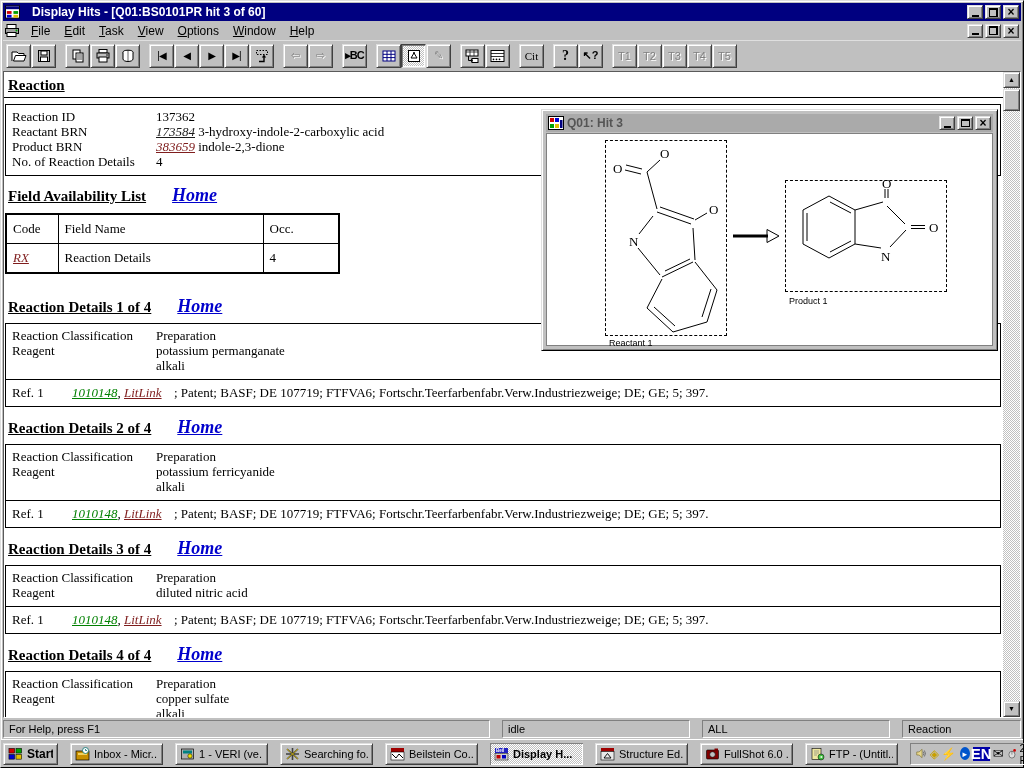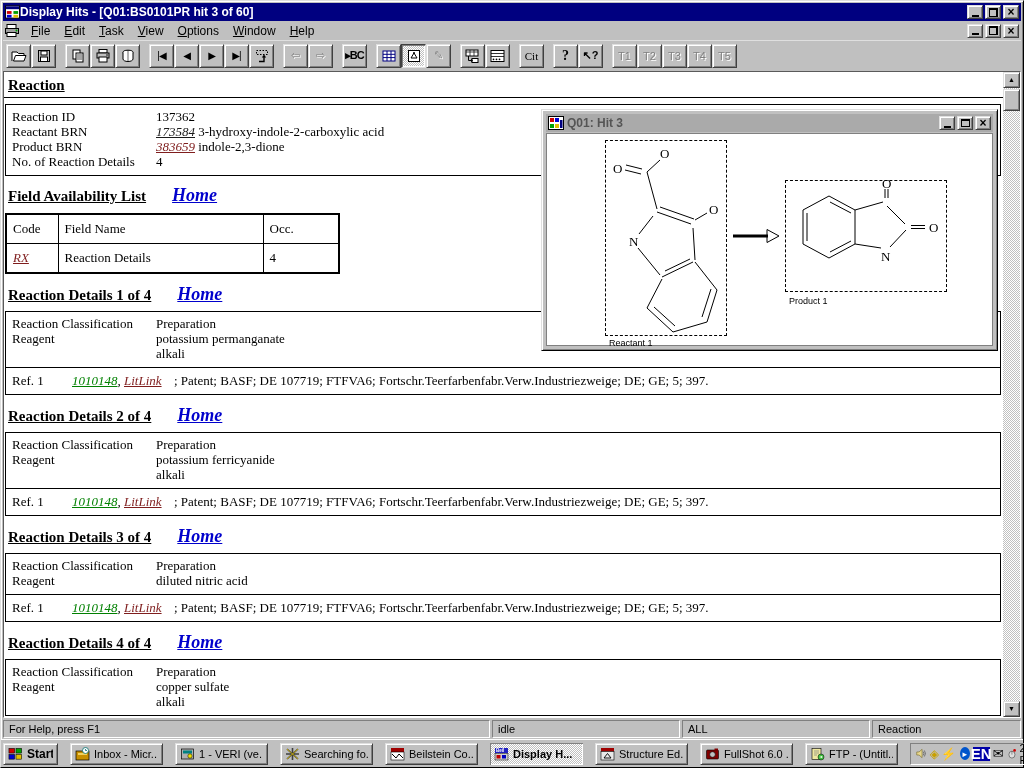--- a/index.html
+++ b/index.html
@@ -6,21 +6,21 @@
   html,body{width:1024px;height:768px;overflow:hidden}
   body{font-family:"Liberation Sans",sans-serif;background:#c0c0c0;position:relative;font-size:12px}
   .screen{position:absolute;inset:0;background:#c0c0c0;border:1px solid;border-color:#dfdfdf #000 #000 #dfdfdf;box-shadow:inset 1px 1px 0 #fff,inset -1px -1px 0 #808080}
   .raised{background:#c0c0c0;border:1px solid;border-color:#dfdfdf #404040 #404040 #dfdfdf;box-shadow:inset 1px 1px 0 #fff,inset -1px -1px 0 #808080}
   .pressed{border-color:#404040 #dfdfdf #dfdfdf #404040;box-shadow:inset 1px 1px 0 #808080,inset -1px -1px 0 #fff}
   .sunken{border:1px solid;border-color:#808080 #fff #fff #808080}
   .dither{background-color:#c0c0c0;background-image:linear-gradient(45deg,#fff 25%,transparent 25%,transparent 75%,#fff 75%),linear-gradient(45deg,#fff 25%,transparent 25%,transparent 75%,#fff 75%);background-size:2px 2px;background-position:0 0,1px 1px}
   .dither-light{background-color:#fff;background-image:linear-gradient(45deg,#c0c0c0 25%,transparent 25%,transparent 75%,#c0c0c0 75%),linear-gradient(45deg,#c0c0c0 25%,transparent 25%,transparent 75%,#c0c0c0 75%);background-size:2px 2px;background-position:0 0,1px 1px}
 
   
-  .titlebar{position:absolute;left:2px;top:2px;right:2px;height:18px;background:#000080;color:#fff;display:flex;align-items:center;gap:0;padding:0 2px}
+  .titlebar{position:absolute;left:2px;top:2px;right:2px;height:18px;background:#000080;color:#fff;display:flex;align-items:center;gap:12px;padding:0 2px}
   .titlebar .title{font-weight:bold;font-size:12px;flex:1;white-space:nowrap;overflow:hidden}
   .winbtns{display:flex;gap:2px}
   .wbtn{width:16px;height:14px;display:flex;align-items:center;justify-content:center;font-size:10px;line-height:1}
   .wbtn .g-min{width:7px;height:2px;background:#000;margin-top:7px}
   .g-restore{position:relative;width:9px;height:9px}
   .g-restore::before{content:"";position:absolute;right:0;top:0;width:6px;height:6px;border:1px solid #000;border-top-width:2px;background:#c0c0c0}
   .g-restore::after{content:"";position:absolute;left:0;bottom:0;width:6px;height:6px;border:1px solid #000;border-top-width:2px;background:#c0c0c0}
   .g-max{width:9px;height:8px;border:1px solid #000;border-top-width:2px}
   .g-close{font-weight:bold;font-size:12px;color:#000}
 
@@ -67,21 +67,21 @@
   .hit-title{height:18px;background:#aaa;display:flex;align-items:center;gap:3px;padding:0 2px;margin:1px 1px 0 1px}
   .hit-title .title{font-weight:bold;font-size:12px;color:#555;flex:1;white-space:nowrap}
   .hit-body{position:absolute;left:4px;top:23px;right:4px;bottom:4px;background:#fff;border:1px solid #808080}
   .dashed{position:absolute;border:1px dashed #000}
   .mol-label{position:absolute;font-size:9px;font-family:"Liberation Sans",sans-serif;color:#000}
   .molsvg{position:absolute}
   .molsvg line,.molsvg path{stroke:#000;stroke-width:1;fill:none}
   .molsvg text{font-family:"Liberation Serif",serif;font-size:13px;fill:#000;stroke:none}
 
   
-  .statusbar{position:absolute;left:2px;right:2px;bottom:28px;height:21px;display:flex;gap:2px;align-items:flex-end;padding:2px 0 1px 0;font-size:11px}
+  .statusbar{position:absolute;left:2px;right:2px;bottom:28px;height:21px;display:flex;gap:12px;align-items:flex-end;padding:2px 0 1px 0;font-size:11px}
   .spanel{height:18px;display:flex;align-items:center;padding:0 5px;background:#c0c0c0;white-space:nowrap;overflow:hidden}
   .sp1{width:487px}.sp2{width:188px}.sp3{width:188px}.sp4{flex:1}
 
   
   .taskbar{position:absolute;left:0;right:0;bottom:0;height:28px;background:#c0c0c0;border-top:1px solid #fff;display:flex;align-items:center;gap:12px;padding:0 2px}
   .task{height:22px;display:flex;align-items:center;gap:4px;padding:0 4px;font-size:11px;white-space:nowrap;overflow:hidden;flex:none}
   .task .lbl{overflow:hidden;text-overflow:clip}
   .start{width:55px;font-weight:bold;font-size:12px}
   .tbtn{width:93px}
   .task.active{font-weight:bold}
@@ -289,21 +289,21 @@
           <th class="col-occ">Occ.</th>
         </tr>
         <tr>
           <td><a class="ilink lnk-blue">RX</a></td>
           <td>Reaction Details</td>
           <td>4</td>
         </tr>
       </tbody>
         </table>
 
-      <div class="headline" style="margin-top:10px"><span class="sechead">Reaction Details 1 of 4</span><a class="home">Home</a></div>
+      <div class="headline" style="margin-top:22px"><span class="sechead">Reaction Details 1 of 4</span><a class="home">Home</a></div>
       <div class="box">
         <div class="box-pad">
           <div class="frow">
               <span>Reaction Classification</span>
               <span>Preparation</span>
             </div>
           <div class="frow">
               <span>Reagent</span>
               <span>potassium permanganate</span>
             </div>

